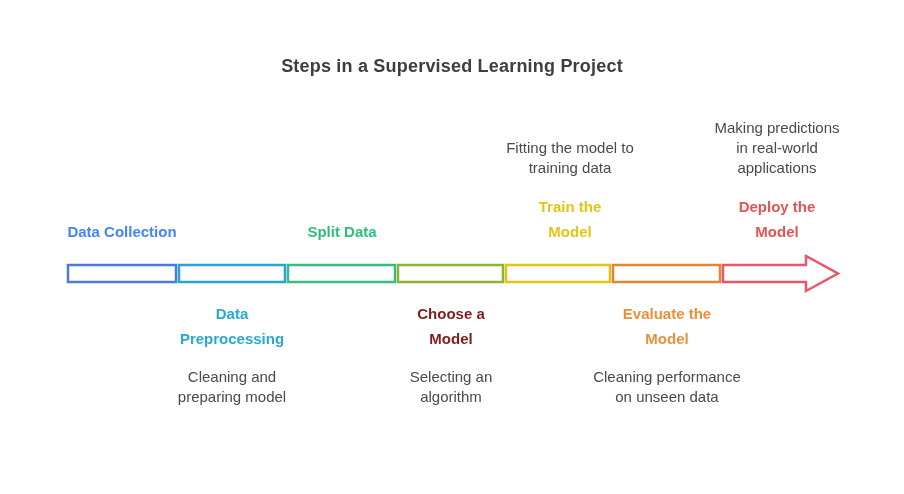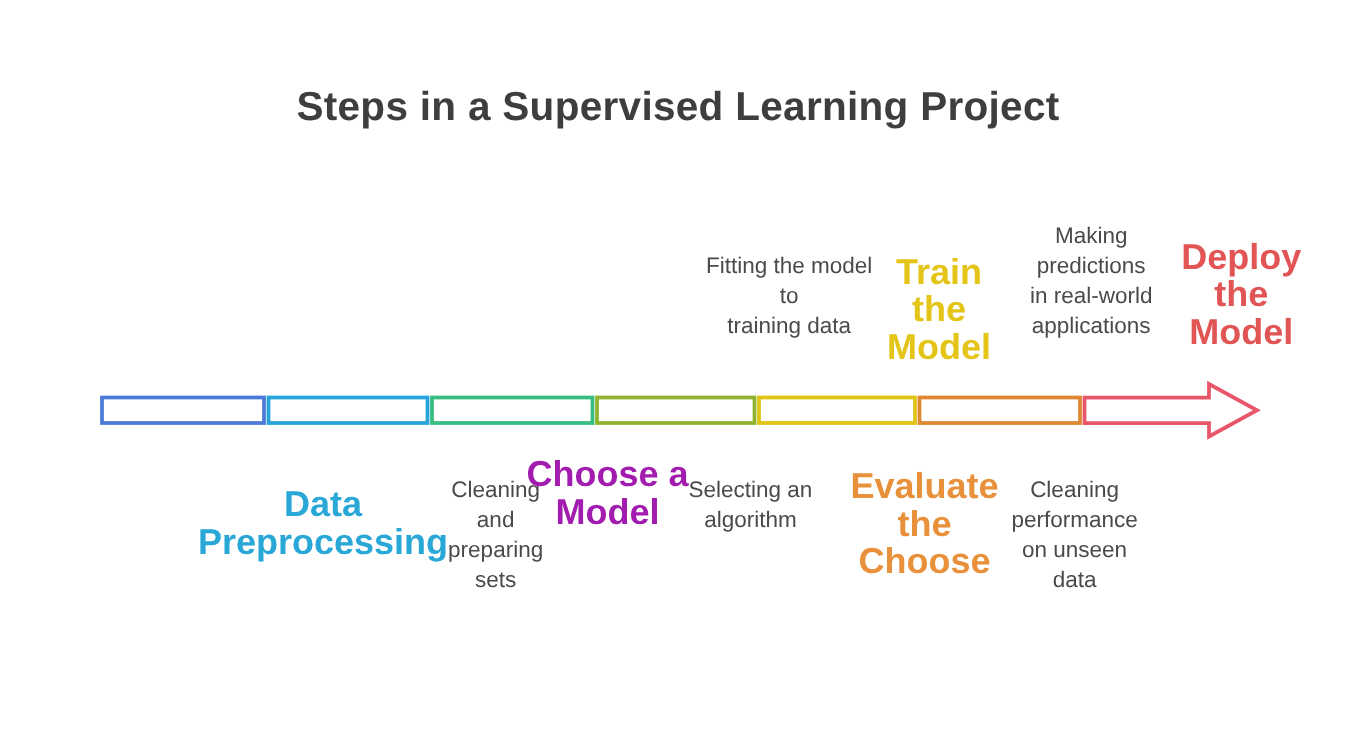--- a/index.html
+++ b/index.html
@@ -14,44 +14,44 @@
     height: 494px;
     background: #ffffff;
     overflow: hidden;
   }
   .page-title {
     position: absolute;
     top: 56px;
     left: 0;
     width: 904px;
     text-align: center;
-    font-size: 27px;
+    font-size: 18px;
     font-weight: bold;
     letter-spacing: 0.2px;
   }
   .step {
     position: absolute;
     width: 200px;
     display: flex;
-    flex-direction: row;
+    flex-direction: column;
     align-items: center;
     text-align: center;
   }
   .step.above { bottom: 250px; }
   .step.below { top: 301px; }
   .lines { white-space: pre-line; }
   .desc {
     font-size: 15px;
     line-height: 20px;
     color: #4a4a4a;
   }
   .step.above .desc { margin-bottom: 16px; }
   .step.below .desc { margin-top: 16px; }
   .label {
-    font-size: 24px;
+    font-size: 15px;
     line-height: 25px;
     font-weight: bold;
   }
   .arrow-svg {
     position: absolute;
     left: 0;
     top: 246px;
   }
   .seg {
     fill: #ffffff;
@@ -59,23 +59,25 @@
   }
 </style>
 </head>
 <body>
 
 <div class="canvas">
 
   <div class="page-title" style="color: rgb(62, 62, 62);">Steps in a Supervised Learning Project</div>
 
   <div class="step above" style="left:22px">
+    <div class="label lines" style="color: rgb(66, 133, 244);">Data Collection</div>
   </div>
 
   <div class="step above" style="left:242px">
+    <div class="label lines" style="color: rgb(46, 189, 125);">Split Data</div>
   </div>
 
   <div class="step above" style="left:470px">
     <div class="desc lines">Fitting the model to
 training data</div>
     <div class="label lines" style="color: rgb(227, 196, 23);">Train the
 Model</div>
   </div>
 
   <div class="step above" style="left:677px">
@@ -83,33 +85,33 @@
 in real-world
 applications</div>
     <div class="label lines" style="color: rgb(226, 85, 85);">Deploy the
 Model</div>
   </div>
 
   <div class="step below" style="left:132px">
     <div class="label lines" style="color: rgb(41, 168, 216);">Data
 Preprocessing</div>
     <div class="desc lines">Cleaning and
-preparing sets</div>
+preparing model</div>
   </div>
 
   <div class="step below" style="left:351px">
-    <div class="label lines" style="color: #a21caf;">Choose a
+    <div class="label lines" style="color: #7f1d1d;">Choose a
 Model</div>
     <div class="desc lines">Selecting an
 algorithm</div>
   </div>
 
   <div class="step below" style="left:567px">
     <div class="label lines" style="color: rgb(232, 145, 58);">Evaluate the
-Choose</div>
+Model</div>
     <div class="desc lines">Cleaning performance
 on unseen data</div>
   </div>
 
   <svg class="arrow-svg" width="904" height="60" viewBox="0 0 904 60">
     <rect class="seg" x="68" y="19" width="108" height="17" stroke="#4c7ad8"></rect>
     <rect class="seg" x="179" y="19" width="106" height="17" stroke="#26a3d8"></rect>
     <rect class="seg" x="288" y="19" width="107" height="17" stroke="#36bd81"></rect>
     <rect class="seg" x="398" y="19" width="105" height="17" stroke="#8fb32f"></rect>
     <rect class="seg" x="506" y="19" width="104" height="17" stroke="#e0c313"></rect>

